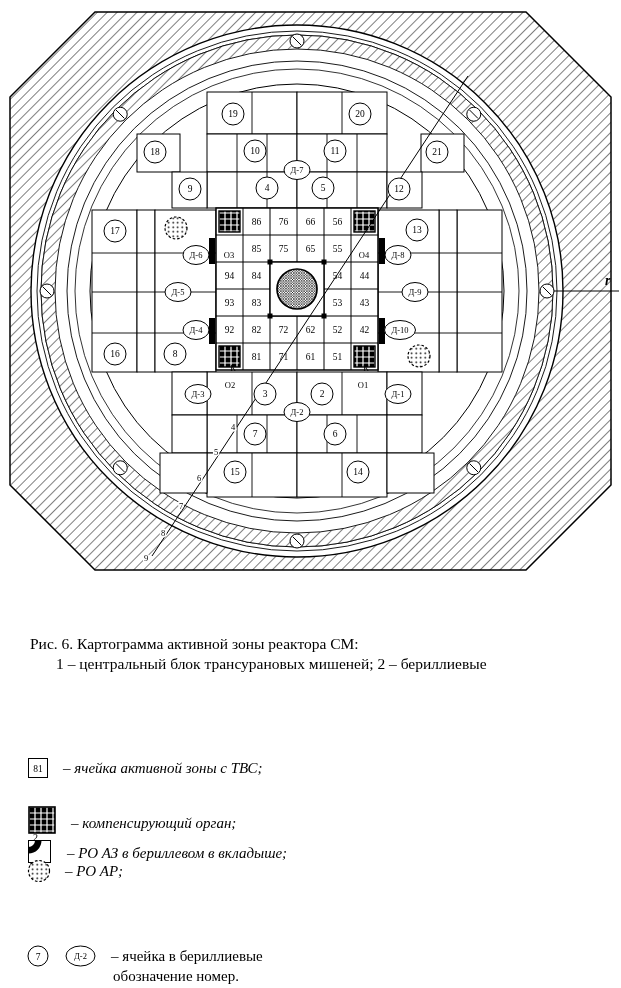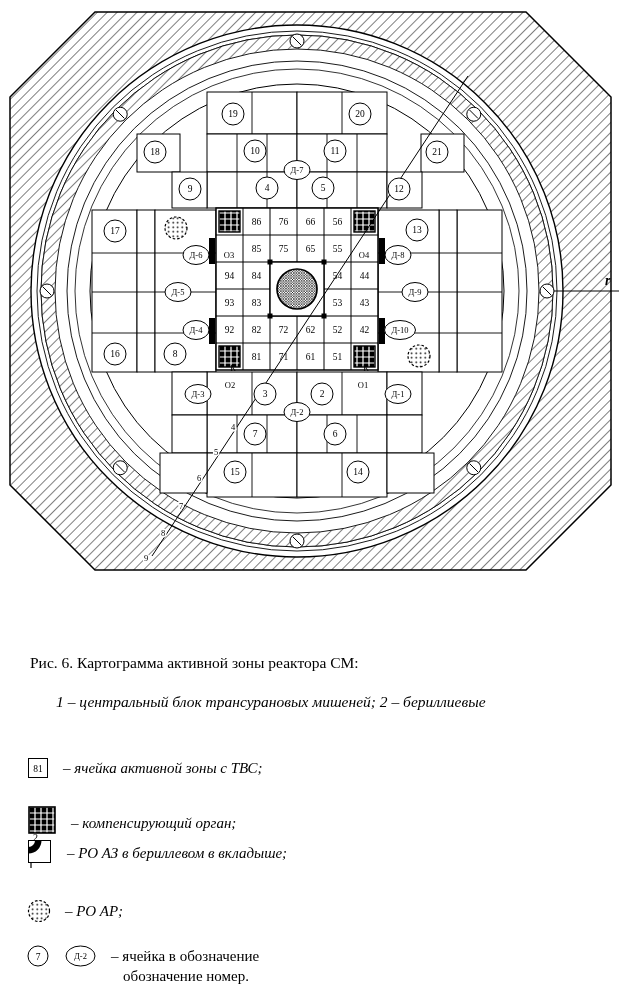--- a/index.html
+++ b/index.html
@@ -6,26 +6,26 @@
   body{width:621px;height:988px;position:relative;font-family:"Liberation Serif",serif;color:#000;}
   svg text{font-family:"Liberation Serif",serif;fill:#000;}
   .t9{font-size:9.5px;}
   .t8{font-size:8.5px;}
   .t10{font-size:10px;}
   .halo{paint-order:stroke;stroke:#fff;stroke-width:3px;}
   .blk{fill:#fff;stroke:#000;stroke-width:1;}
   .wcirc{fill:#fff;stroke:#000;stroke-width:1;}
   .ring{fill:none;stroke:#000;}
   .caption{position:absolute;left:30px;top:634px;width:578px;font-size:15.5px;line-height:19.5px;}
-  .cap-lines{margin-left:26px;font-style:italic;}
-  .cap-line{white-space:nowrap;margin-top:19px;}
+  .cap-lines{margin-left:26px;}
+  .cap-line{white-space:nowrap;}
   .legend-row{position:absolute;left:26px;display:flex;align-items:center;gap:13px;font-size:15px;}
   .ltext{white-space:nowrap;font-style:italic;}
   .l5text{line-height:20px;margin-top:2px;}
-  .l5text .ind{margin-left:12px;}
+  .l5text .ind{margin-left:2px;}
 </style>
 </head>
 <body>
 
 
 
 <svg id="fig" width="621" height="600" viewBox="0 0 621 600">
   <defs>
     <pattern id="hatch" width="7" height="7" patternUnits="userSpaceOnUse" patternTransform="rotate(45)">
       <rect width="7" height="7" fill="#fff"></rect>
@@ -356,36 +356,36 @@
 
 <div class="legend-row" style="top:838px">
   <svg width="28" height="31">
     <rect class="blk" x="2.5" y="2.5" width="22" height="22"></rect>
     <path d="M15.5,2.5 A13,13 0 0 1 2.5,15.5 L2.5,9 A6.5,6.5 0 0 0 9,2.5 Z" fill="#000"></path>
     <line x1="5" y1="24.5" x2="5" y2="30" stroke="#000" stroke-width="1.2"></line>
   </svg>
   <span class="ltext">– РО АЗ в бериллевом в вкладыше;</span>
 </div>
 
-<div class="legend-row" style="top:898px">
+<div class="legend-row" style="top:858px">
   <svg width="26" height="26">
     <circle cx="13" cy="13" r="10.5" fill="url(#dotPat)" stroke="#000" stroke-width="1.2" stroke-dasharray="2.5,2"></circle>
   </svg>
   <span class="ltext">– РО АР;</span>
 </div>
 
 <div class="legend-row" style="top:944px;align-items:flex-start">
   <svg width="24" height="24">
     <circle class="wcirc" cx="12" cy="12" r="10"></circle>
     <text x="12" y="15.5" text-anchor="middle" class="t9">7</text>
   </svg>
   <svg width="35" height="24">
     <ellipse class="wcirc" cx="17.5" cy="12" rx="14.5" ry="10"></ellipse>
     <text x="17.5" y="15" text-anchor="middle" class="t8">Д-2</text>
   </svg>
   <div class="l5text">
-    <div>– ячейка в обозначение</div>
+    <div>– ячейка в бериллиевые</div>
     <div class="ind">обозначение номер.</div>
   </div>
 </div>
 
 
 
 
 </body></html>

